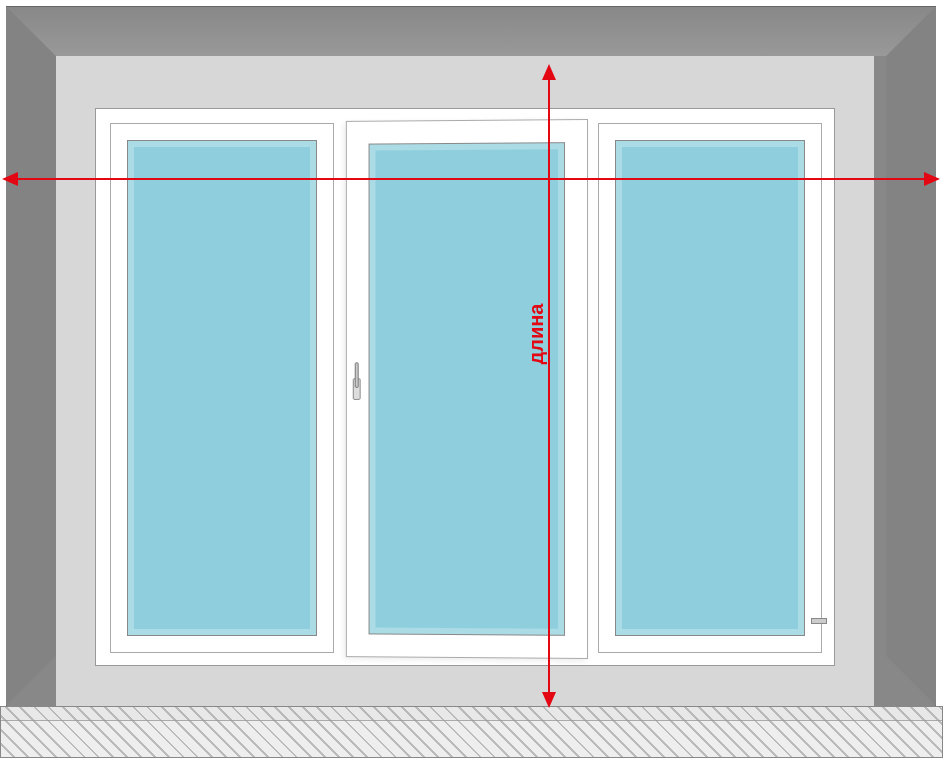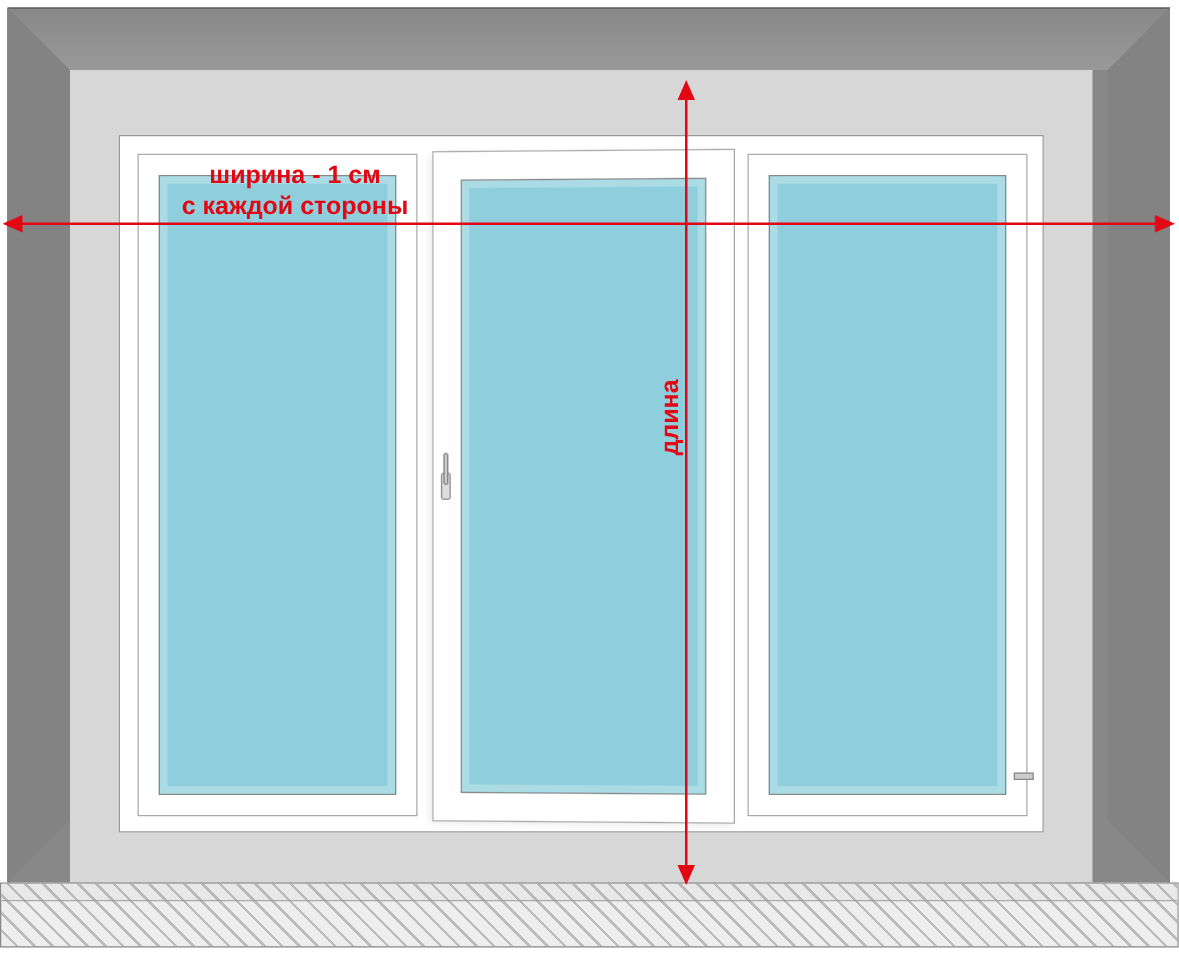--- a/index.html
+++ b/index.html
@@ -259,16 +259,15 @@
 
 <div class="arrow-line arrow-h" style="left:16px; top:178px; width:910px;"></div>
 <div class="arrowhead ah-left" style="left:2px; top:172px;"></div>
 <div class="arrowhead ah-right" style="left:924px; top:172px;"></div>
 
 <div class="arrow-line arrow-v" style="left:548px; top:78px; height:616px;"></div>
 <div class="arrowhead ah-up" style="left:542px; top:64px;"></div>
 <div class="arrowhead ah-down" style="left:542px; top:692px;"></div>
 
 <div class="label label-width">
-  <span>ширина - 1 см</span><br>
-  <span>с каждой стороны</span>
+  <br>
 </div>
 <div class="label label-length">длина</div>
 
 </body></html>

